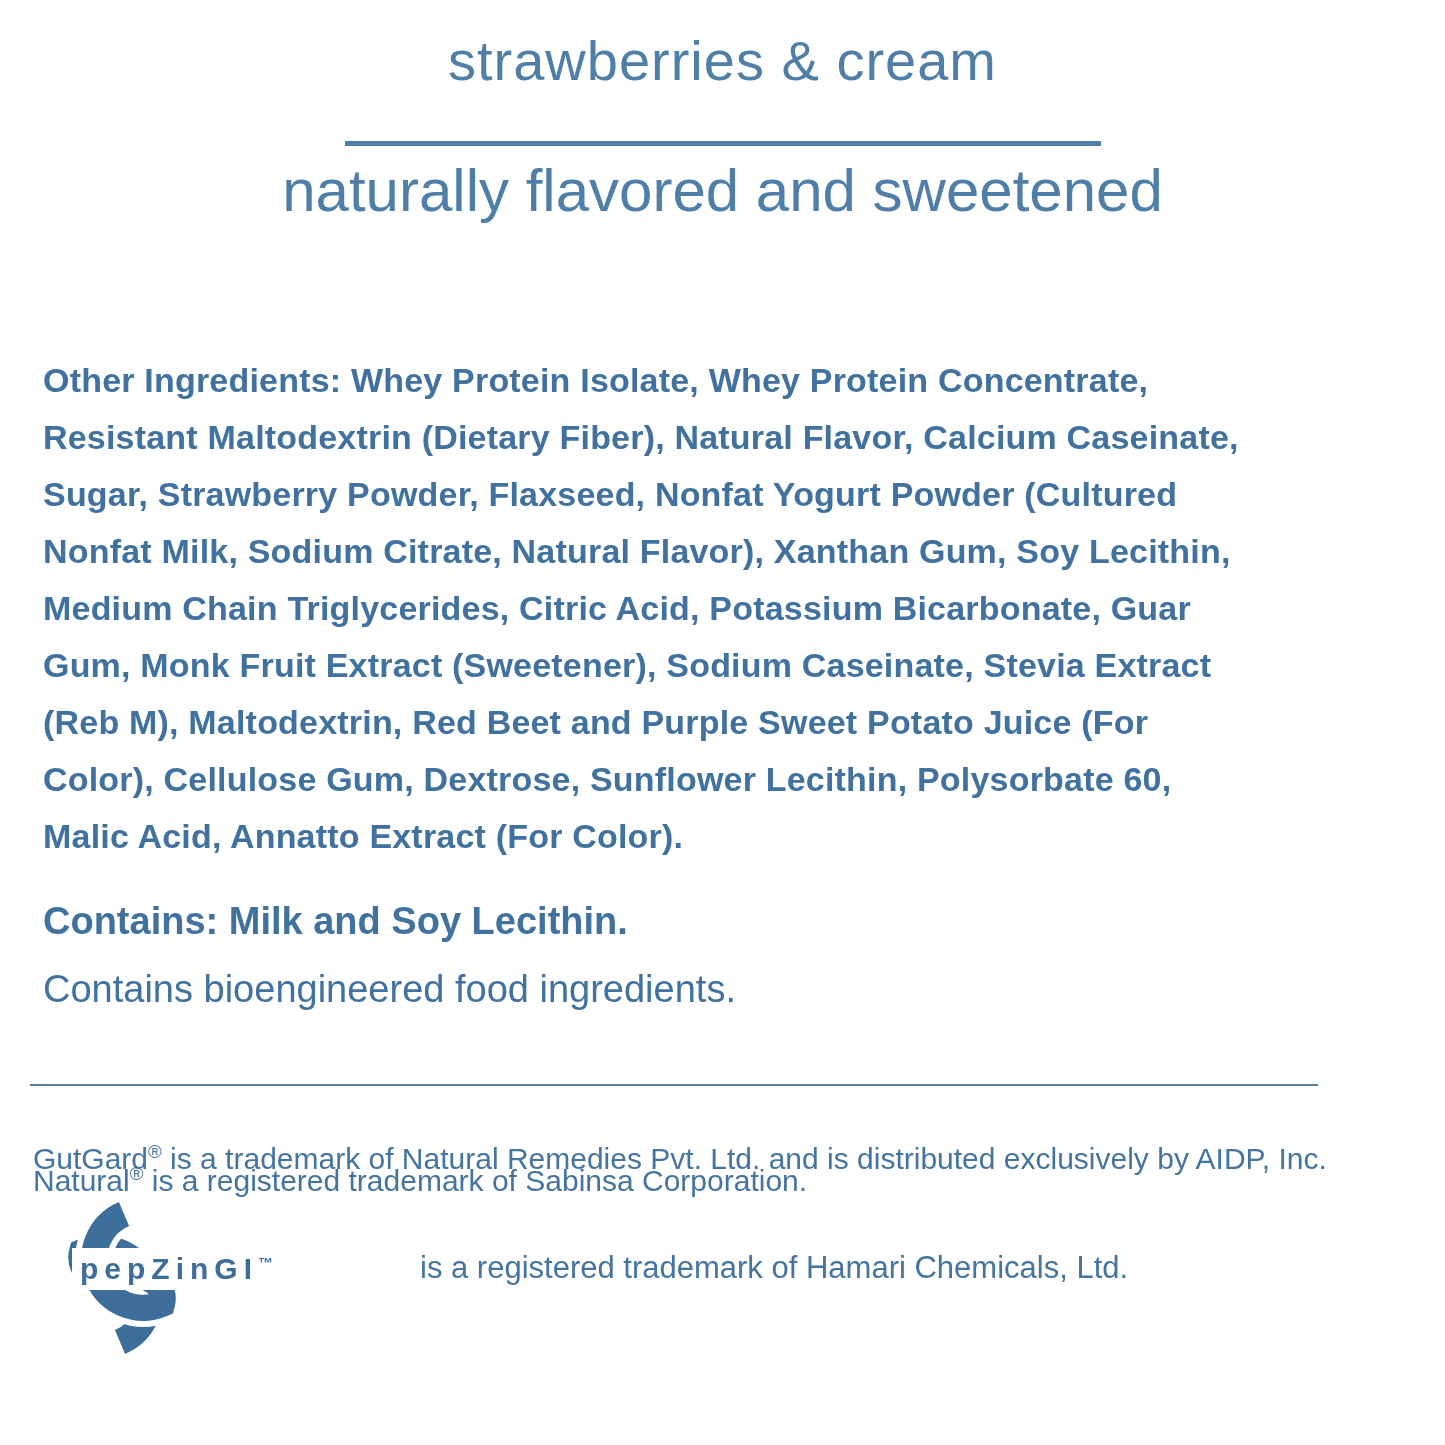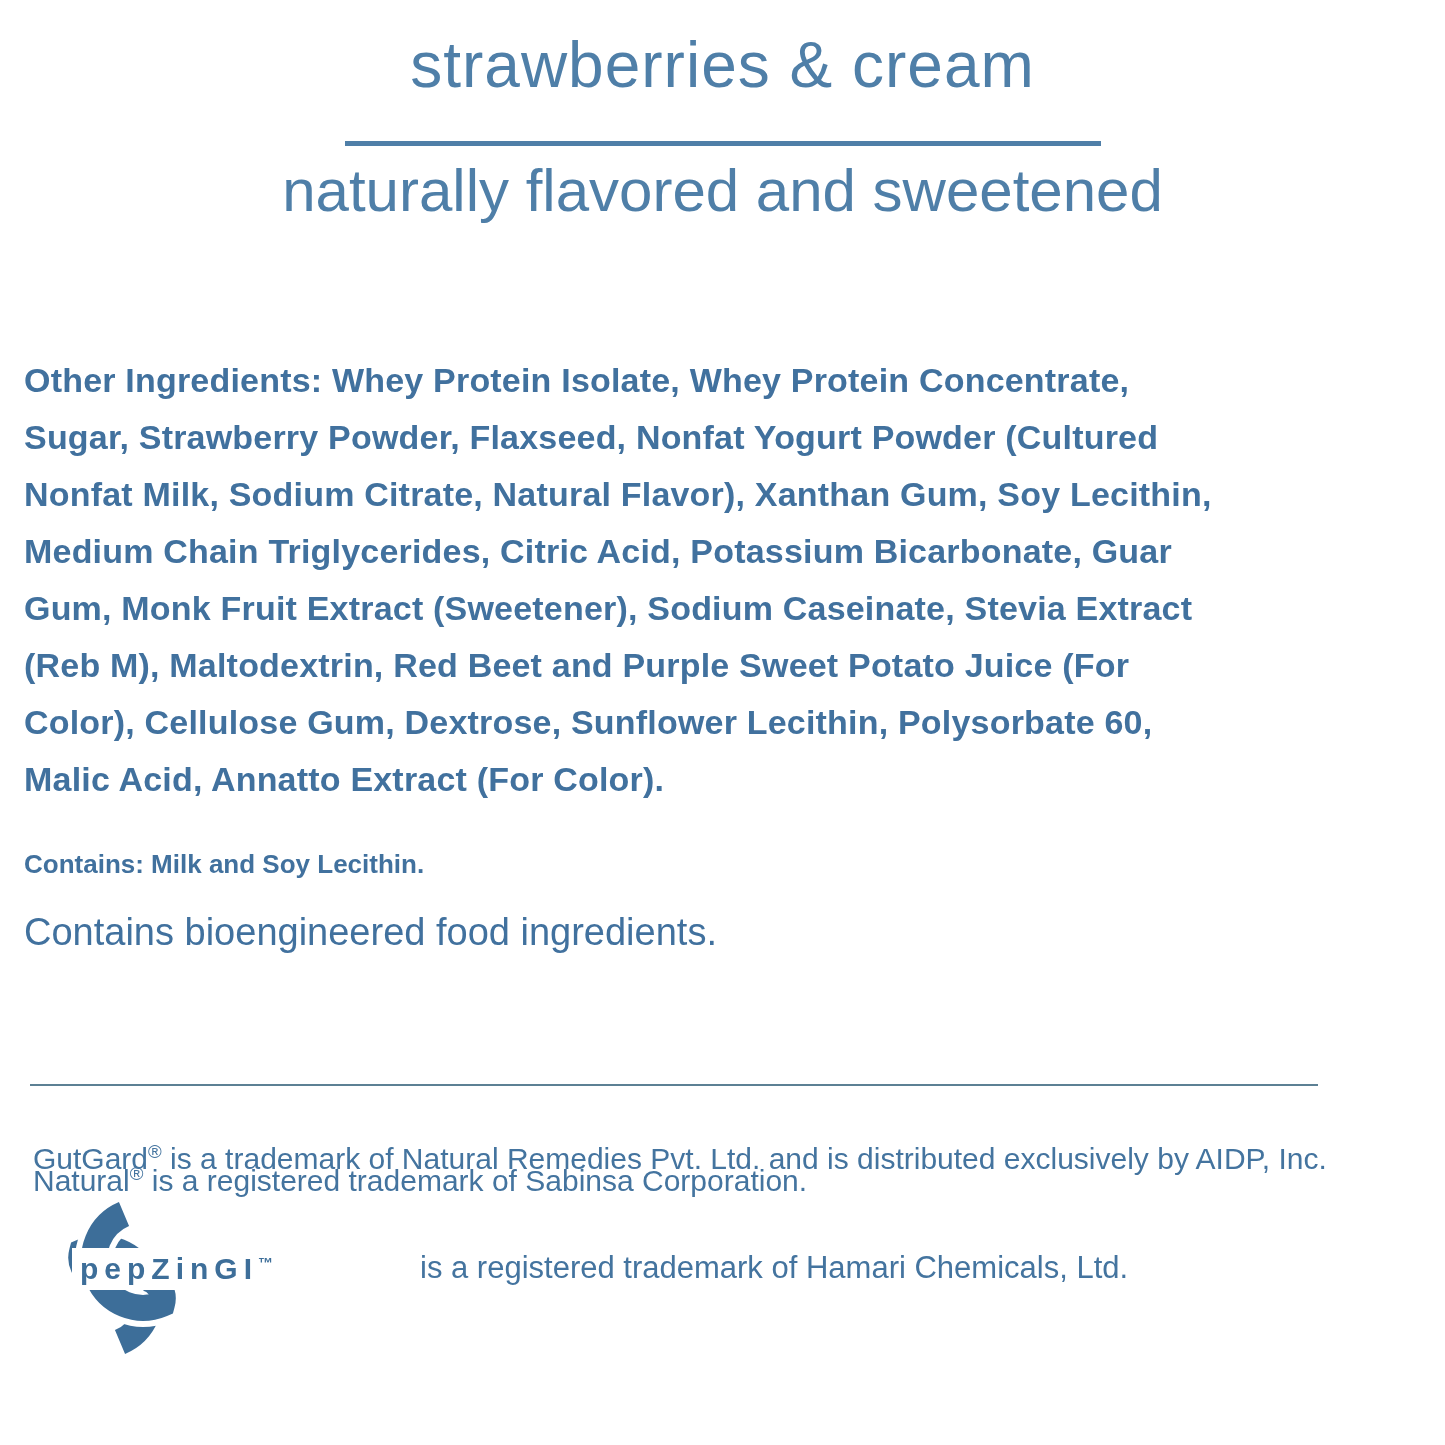--- a/index.html
+++ b/index.html
@@ -8,48 +8,48 @@
     width:1445px;height:1445px;
     background:#ffffff;
     font-family:"Liberation Sans", sans-serif;
     color:#41719E;
     overflow:hidden;
   }
   
   .hdr-title{
     position:absolute;top:28px;left:0;width:100%;
     text-align:center;
-    font-size:64px;font-weight:400;letter-spacing:1px;
+    font-size:56px;font-weight:400;letter-spacing:1px;
     color:#4F7FA8;
   }
   .hdr-rule{
     position:absolute;top:141px;left:50%;
     width:756px;height:5px;margin-left:-378px;
     background:#4F7FA8;
   }
   .hdr-sub{
     position:absolute;top:156px;left:0;width:100%;
     text-align:center;
     font-size:60px;font-weight:400;
     color:#4F7FA8;
   }
   
   .content{
-    position:absolute;left:24px;top:352px;width:1386px;
+    position:absolute;left:43px;top:352px;width:1386px;
   }
   .ing-line{
     white-space:nowrap;
     height:57px;line-height:57px;
     font-size:34px;font-weight:700;
     letter-spacing:0.2px;
   }
   .ing-label{font-weight:800;}
   .contains-line{
     margin:0;margin-top:32px;
-    font-size:26px;font-weight:800;line-height:48px;
+    font-size:38px;font-weight:800;line-height:48px;
     white-space:nowrap;
   }
   .bio-line{
     margin:0;margin-top:20px;
     font-size:38px;font-weight:400;line-height:48px;
     white-space:nowrap;
   }
   
   .divider{
     position:absolute;top:1084px;left:30px;
@@ -90,20 +90,21 @@
 <div class="page">
 
   <div class="hdr-title">strawberries &amp; cream</div>
   <div class="hdr-rule"></div>
   <div class="hdr-sub">naturally flavored and sweetened</div>
 
   <div class="content">
     <div class="ingredients">
       <div class="ing-line"><span class="ing-label">Other Ingredients:</span><span> Whey Protein Isolate, Whey Protein Concentrate,</span></div>
       <div>
+          <div class="ing-line">Resistant Maltodextrin (Dietary Fiber), Natural Flavor, Calcium Caseinate,</div>
           <div class="ing-line">Sugar, Strawberry Powder, Flaxseed, Nonfat Yogurt Powder (Cultured</div>
           <div class="ing-line">Nonfat Milk, Sodium Citrate, Natural Flavor), Xanthan Gum, Soy Lecithin,</div>
           <div class="ing-line">Medium Chain Triglycerides, Citric Acid, Potassium Bicarbonate, Guar</div>
           <div class="ing-line">Gum, Monk Fruit Extract (Sweetener), Sodium Caseinate, Stevia Extract</div>
           <div class="ing-line">(Reb M), Maltodextrin, Red Beet and Purple Sweet Potato Juice (For</div>
           <div class="ing-line">Color), Cellulose Gum, Dextrose, Sunflower Lecithin, Polysorbate 60,</div>
           <div class="ing-line">Malic Acid, Annatto Extract (For Color).</div>
         </div>
     </div>
     <p class="contains-line"><span>Contains:</span><span> Milk and Soy Lecithin.</span></p>

